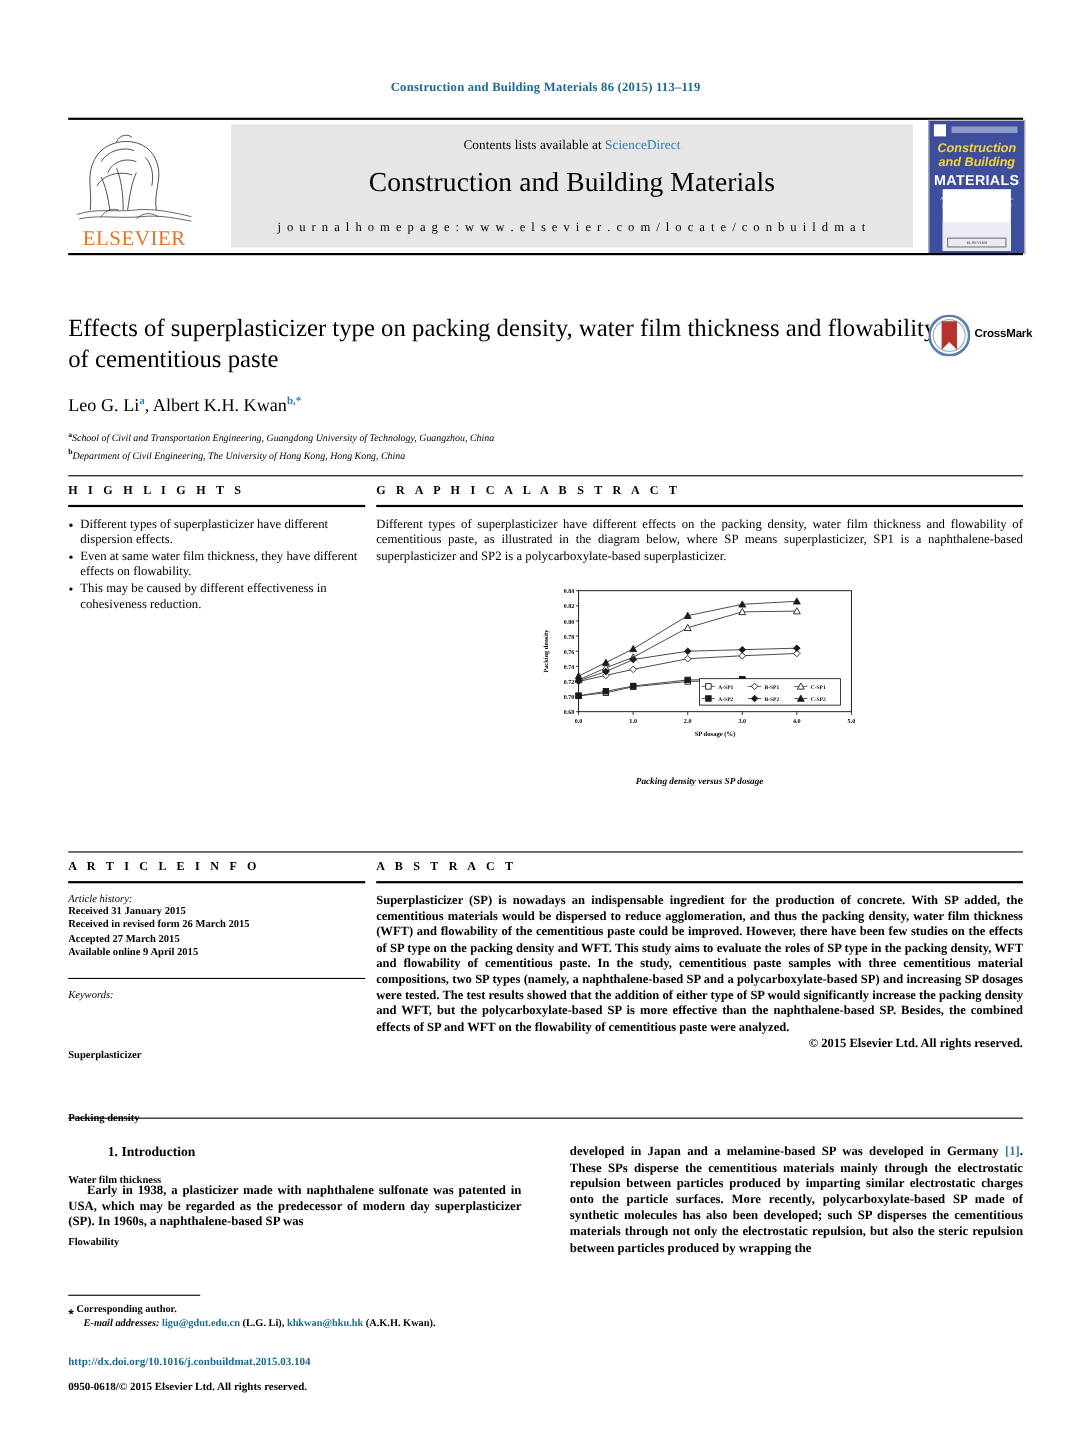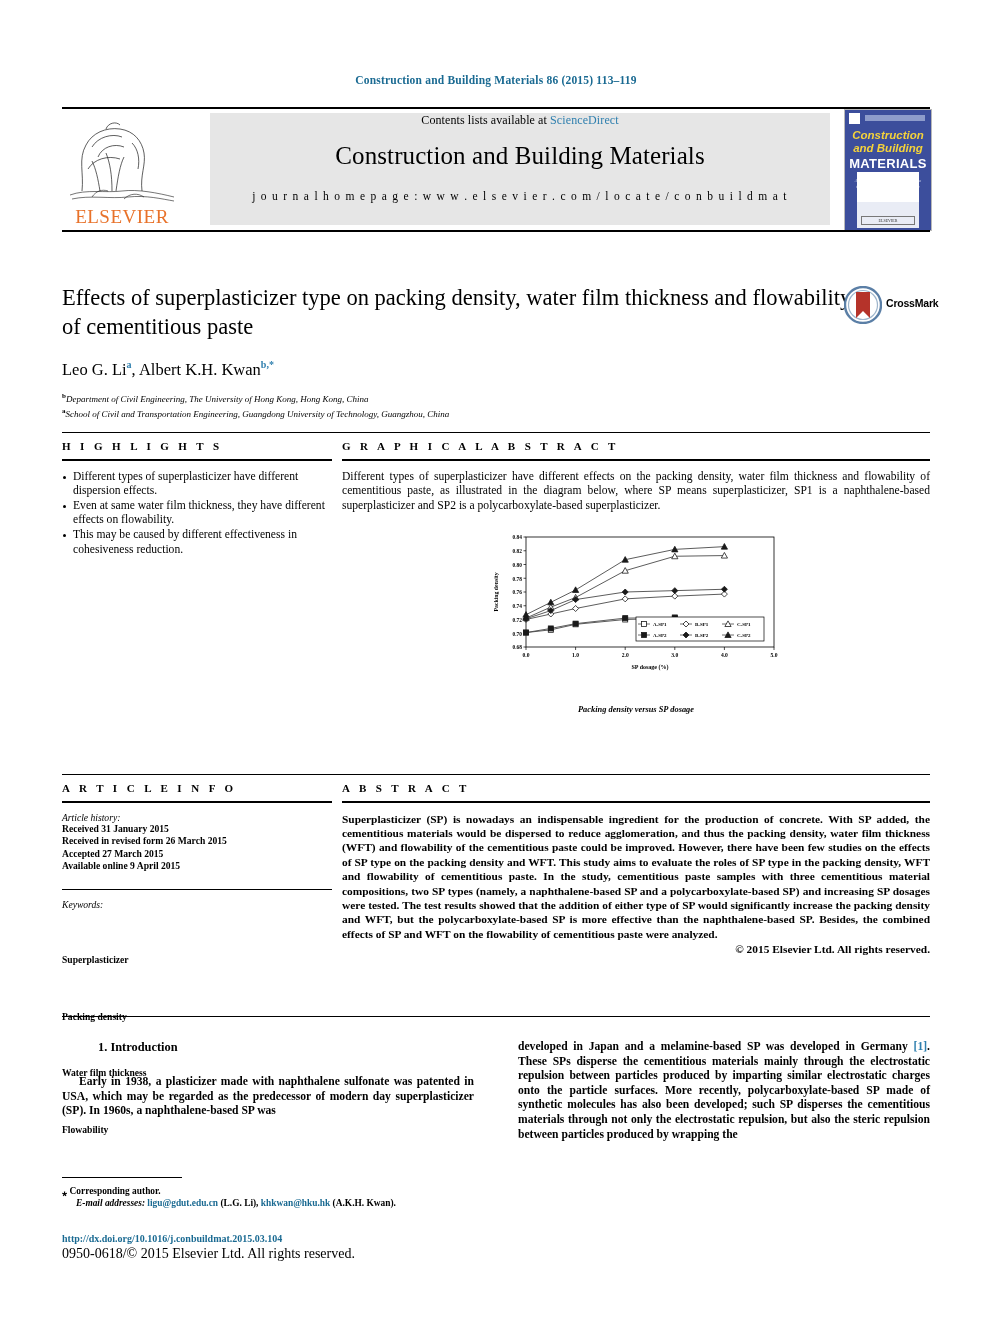--- a/index.html
+++ b/index.html
@@ -18,21 +18,21 @@
 
   
   .masthead{position:absolute;left:62px;top:107px;width:868px;height:125px;}
   .mast-rule-top{position:absolute;left:0;top:0;width:868px;height:2px;background:#000;}
   .elsevier{position:absolute;left:0;top:6px;width:120px;height:118px;}
   .elsevier svg{display:block;}
   .mast-center{
     position:absolute;left:148px;top:6px;width:620px;height:112px;background:#e6e6e6;
     text-align:center;
   }
-  .mast-contents{font-size:12px;letter-spacing:.1px;}
+  .mast-contents{font-size:12px;padding-top:11px;letter-spacing:.1px;}
   .sd-link{color:#2e7fae;}
   .mast-journal{font-size:25px;padding-top:14px;letter-spacing:.1px;}
   .mast-home{font-size:11.5px;padding-top:20px;letter-spacing:1.3px;}
   .cover{
     position:absolute;left:782px;top:2px;width:86px;height:120px;
     background:#3c4e9c;border:1px solid #b9b9b9;overflow:hidden;
   }
   .cover-top{height:17px;background:#3c4e9c;position:relative;}
   .cover-logo{position:absolute;left:4px;top:3px;width:11px;height:11px;background:#fff;}
   .cover-bar{position:absolute;left:20px;top:5px;width:60px;height:6px;background:#8e9ccb;}
@@ -124,21 +124,21 @@
   .ref{color:#2e7fae;}
 
   
   .footnote{position:absolute;left:62px;top:1177px;width:412px;}
   .fn-rule{width:120px;height:1px;background:#000;margin-bottom:7px;}
   .fn-line{font-size:9.4px;line-height:12.4px;font-weight:bold;}
   .fn-line .it{font-style:italic;}
   .mail{color:#1a6a92;}
   .doi-block{position:absolute;left:62px;top:1233px;width:470px;}
   .doi{font-size:10px;color:#1a6a92;font-weight:bold;}
-  .issn{font-size:14px;font-weight:normal;margin-top:2px;}
+  .issn{font-size:10px;font-weight:bold;margin-top:12px;}
 </style>
 </head>
 <body>
 
 <div class="page">
 
   <div class="runhead">Construction and Building Materials 86 (2015) 113–119</div>
 
   <div class="masthead">
     <div class="mast-rule-top"></div>
@@ -206,24 +206,24 @@
       </div>
       <div class="cm-text">CrossMark</div>
     </div>
 
     <div class="authors">
       <span>Leo G. Li</span><sup>a</sup><span>, Albert K.H. Kwan</span><sup>b,*</sup>
     </div>
 
     <div class="affil">
       <div>
+        <sup>a</sup><span>School of Civil and Transportation Engineering, Guangdong University of Technology, Guangzhou, China</span>
+      </div>
+      <div>
         <sup>b</sup><span>Department of Civil Engineering, The University of Hong Kong, Hong Kong, China</span>
-      </div>
-      <div>
-        <sup>a</sup><span>School of Civil and Transportation Engineering, Guangdong University of Technology, Guangzhou, China</span>
       </div>
     </div>
   </div>
 
   <div class="sec-rule" style="left:62px;top:432px;width:868px;height:1px;"></div>
 
   <div class="band1">
     <div class="col-left">
       <div class="sec-head">H I G H L I G H T S</div>
       <div class="hr-thick"></div>

